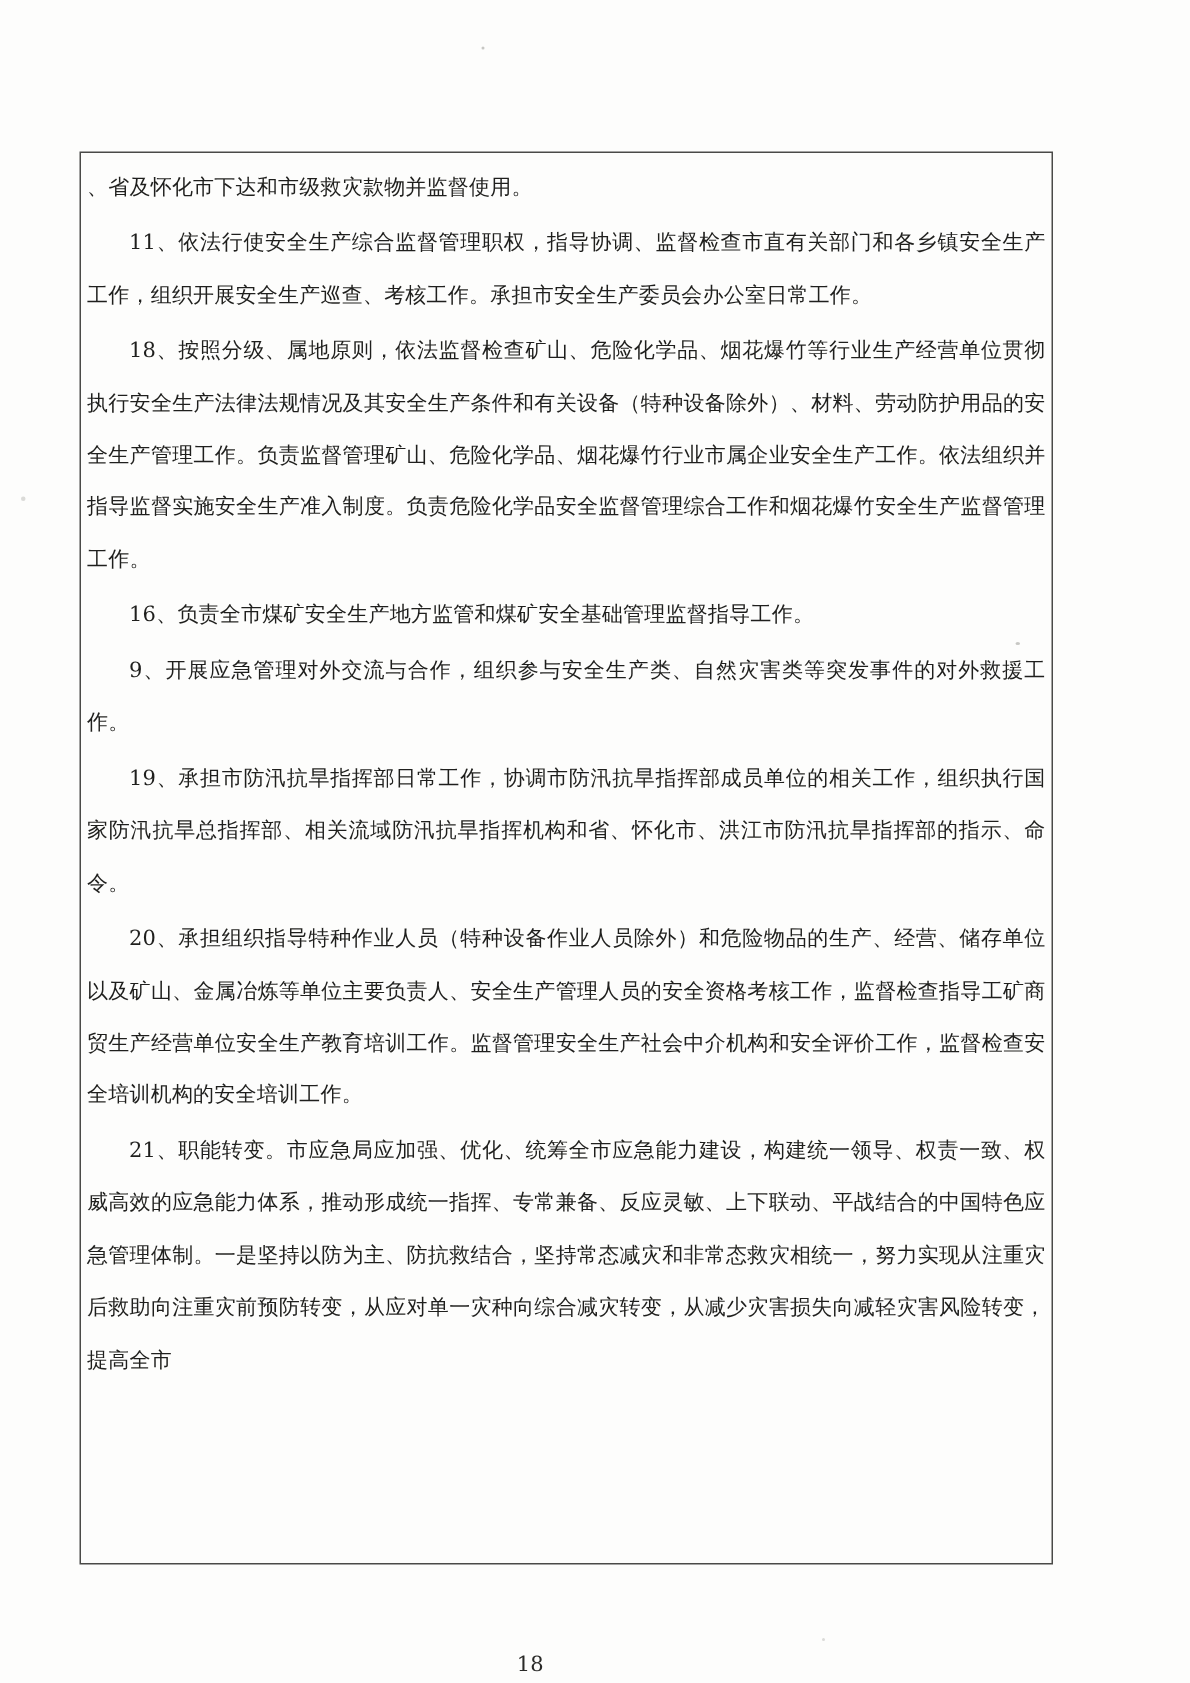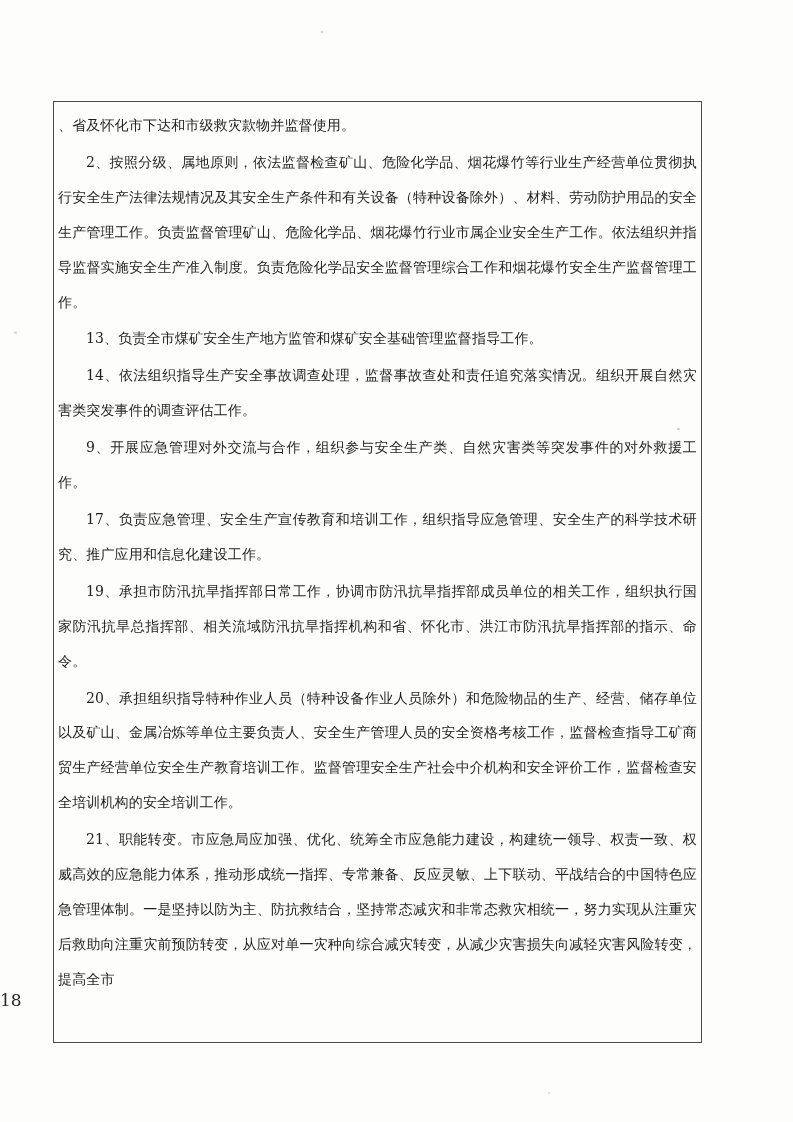--- a/index.html
+++ b/index.html
@@ -35,25 +35,25 @@
     color: #1f1f1d;
     text-align: justify;
     letter-spacing: 0.15px;
     word-break: break-all;
   }
   .para.indent {
     text-indent: 2em;
   }
   .page-number {
     position: absolute;
-    top: 990px;
+    top: 1102px;
     left: 0;
     width: 707px;
-    text-align: left;
-    font-size: 17px;
+    text-align: center;
+    font-size: 14px;
     color: #2a2a28;
   }
   .noise {
     position: absolute;
     background: #9a9a96;
     border-radius: 50%;
     opacity: 0.55;
   }
   .n1 { left: 321px; top: 31px;  width: 2px; height: 2px; }
   .n2 { left: 677px; top: 428px; width: 3px; height: 2px; }
@@ -62,25 +62,24 @@
   .n5 { left: 636px; top: 760px; width: 2px; height: 2px; opacity: 0.3; }
 </style>
 </head>
 <body>
 
 <div class="page">
 
   <div class="doc-cell">
     <div>
         <p class="para">、省及怀化市下达和市级救灾款物并监督使用。</p>
-        <p class="para indent">2、按照分级、属地原则，依法监督检查矿山、危险化学品、烟花爆竹等行业生产经营单位贯彻执行安全生产法律法规情况及其安全生产条件和有关设备（特种设备除外）、材料、劳动防护用品的安全生产管理工作。负责监督管理矿山、危险化学品、烟花爆竹行业市属企业安全生产工作。依法组织并指导监督实施安全生产准入制度。负责危险化学品安全监督管理综合工作和烟花爆竹安全生产监督管理工作。</p>
-        <p class="para indent">13、负责全市煤矿安全生产地方监管和煤矿安全基础管理监督指导工作。</p>
-        <p class="para indent">14、依法组织指导生产安全事故调查处理，监督事故查处和责任追究落实情况。组织开展自然灾害类突发事件的调查评估工作。</p>
+        <p class="para indent">11、依法行使安全生产综合监督管理职权，指导协调、监督检查市直有关部门和各乡镇安全生产工作，组织开展安全生产巡查、考核工作。承担市安全生产委员会办公室日常工作。</p>
+        <p class="para indent">18、按照分级、属地原则，依法监督检查矿山、危险化学品、烟花爆竹等行业生产经营单位贯彻执行安全生产法律法规情况及其安全生产条件和有关设备（特种设备除外）、材料、劳动防护用品的安全生产管理工作。负责监督管理矿山、危险化学品、烟花爆竹行业市属企业安全生产工作。依法组织并指导监督实施安全生产准入制度。负责危险化学品安全监督管理综合工作和烟花爆竹安全生产监督管理工作。</p>
+        <p class="para indent">16、负责全市煤矿安全生产地方监管和煤矿安全基础管理监督指导工作。</p>
         <p class="para indent">9、开展应急管理对外交流与合作，组织参与安全生产类、自然灾害类等突发事件的对外救援工作。</p>
-        <p class="para indent">17、负责应急管理、安全生产宣传教育和培训工作，组织指导应急管理、安全生产的科学技术研究、推广应用和信息化建设工作。</p>
         <p class="para indent">19、承担市防汛抗旱指挥部日常工作，协调市防汛抗旱指挥部成员单位的相关工作，组织执行国家防汛抗旱总指挥部、相关流域防汛抗旱指挥机构和省、怀化市、洪江市防汛抗旱指挥部的指示、命令。</p>
         <p class="para indent">20、承担组织指导特种作业人员（特种设备作业人员除外）和危险物品的生产、经营、储存单位以及矿山、金属冶炼等单位主要负责人、安全生产管理人员的安全资格考核工作，监督检查指导工矿商贸生产经营单位安全生产教育培训工作。监督管理安全生产社会中介机构和安全评价工作，监督检查安全培训机构的安全培训工作。</p>
         <p class="para indent">21、职能转变。市应急局应加强、优化、统筹全市应急能力建设，构建统一领导、权责一致、权威高效的应急能力体系，推动形成统一指挥、专常兼备、反应灵敏、上下联动、平战结合的中国特色应急管理体制。一是坚持以防为主、防抗救结合，坚持常态减灾和非常态救灾相统一，努力实现从注重灾后救助向注重灾前预防转变，从应对单一灾种向综合减灾转变，从减少灾害损失向减轻灾害风险转变，提高全市</p>
       </div>
   </div>
 
   <div class="page-number">18</div>
 
   <div class="noise n1"></div>
   <div class="noise n2"></div>

